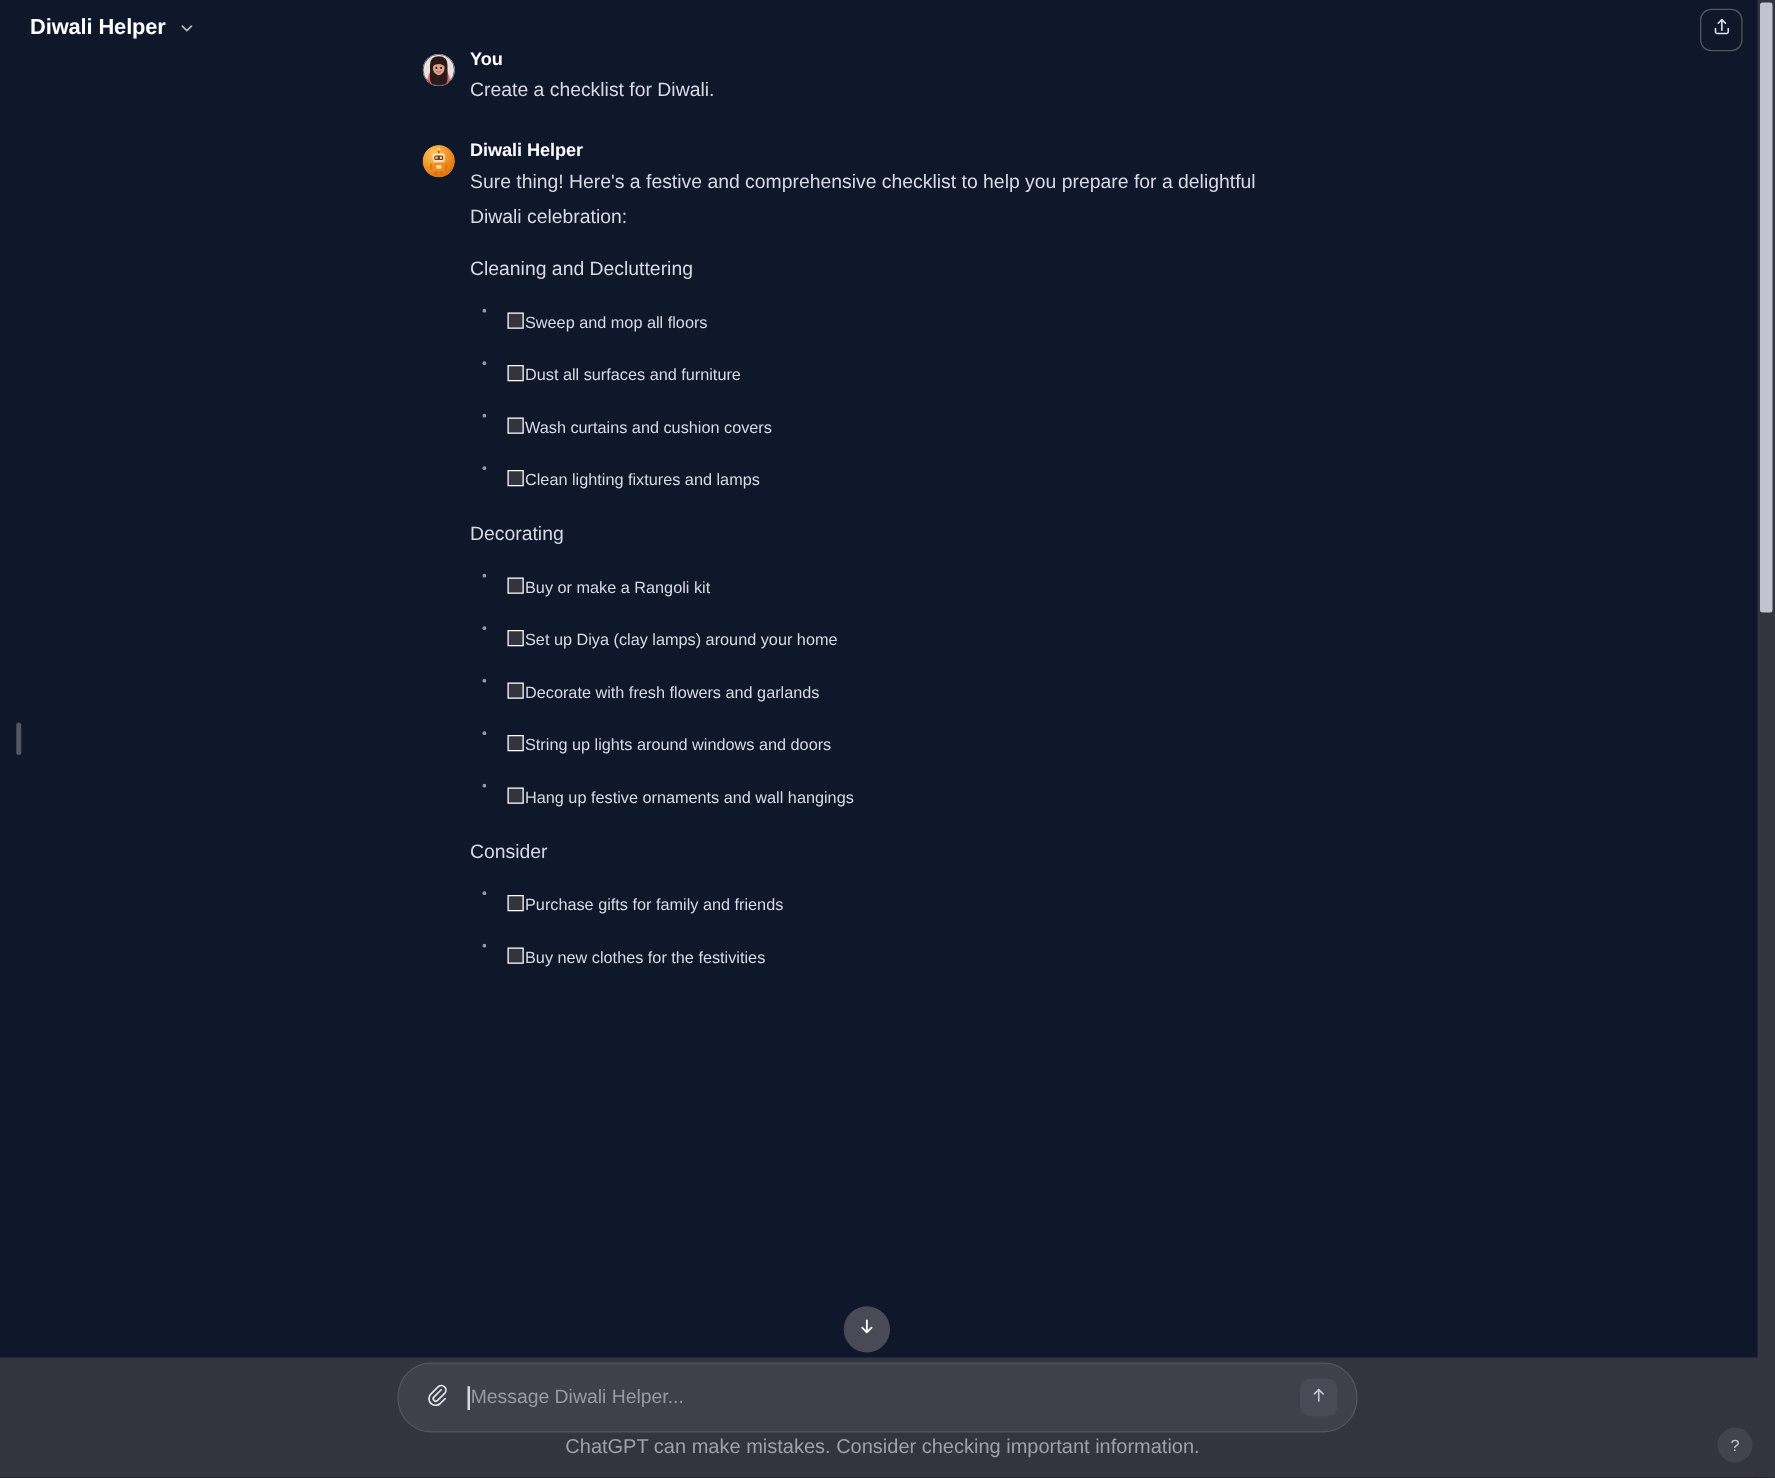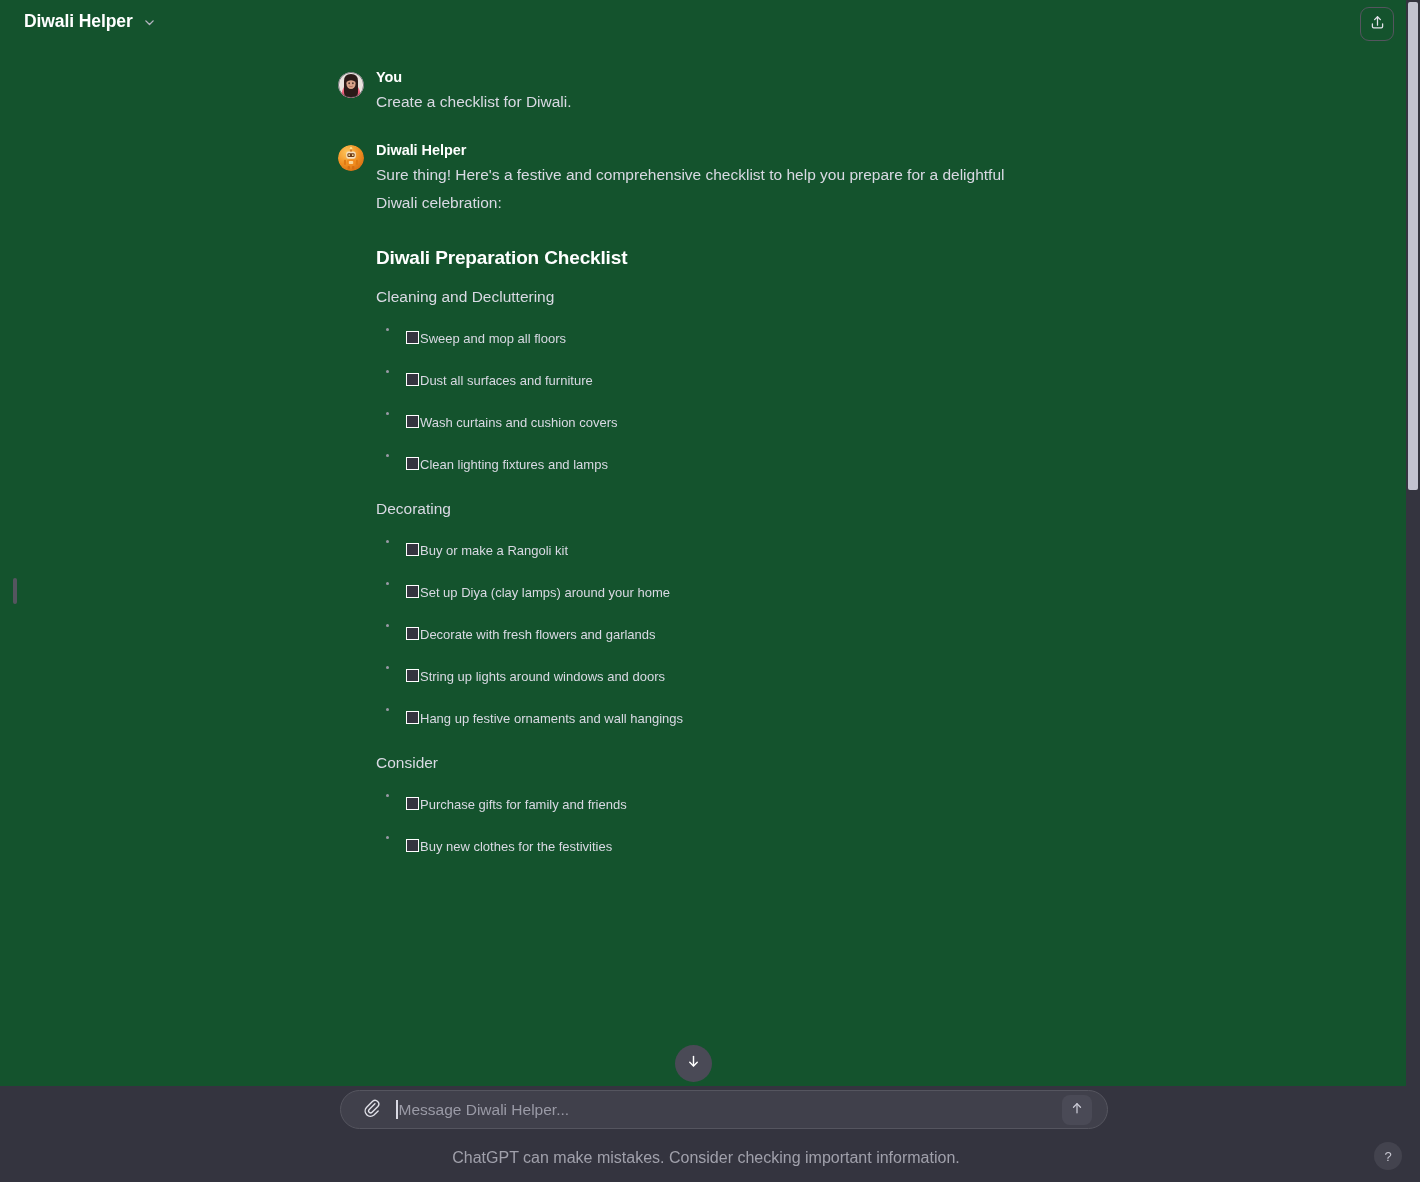--- a/index.html
+++ b/index.html
@@ -24,21 +24,21 @@
     width: 6px; height: 1182px;
     background: linear-gradient(180deg,#3d4c3a 0%, #5d6b3c 18%, #7a7840 34%, #4e5a35 52%, #3a4a33 70%, #2f3a2c 100%);
     z-index: 1;
   }
 
   .app-window {
     position: absolute;
     top: 0; left: 0;
     width: 1414px;
     height: 1182px;
-    background: #14532d;
+    background: #0f172a;
     overflow: hidden;
     z-index: 2;
   }
 
   
   .topbar {
     position: absolute;
     top: 0; left: 0;
     width: 1414px;
     height: 48px;
@@ -87,21 +87,21 @@
     width: 4px; height: 26px;
     background: #55555f;
     border-radius: 3px;
     cursor: pointer;
     z-index: 5;
   }
 
   
   .conversation {
     position: absolute;
-    top: 60px; left: 0;
+    top: 31px; left: 0;
     width: 1414px;
     height: 1046px;
     overflow: hidden;
   }
   .thread {
     width: 712px;
     margin-left: 338px;
     padding-top: 9px;
   }
 
@@ -202,23 +202,23 @@
   .composer-area {
     position: absolute;
     left: 0; bottom: 0;
     width: 1414px;
     height: 96px;
     background: #34343f;
     z-index: 7;
   }
   .composer {
     position: absolute;
-    left: 340px; top: 4px;
+    left: 318px; top: 4px;
     width: 768px;
-    height: 39px;
+    height: 56px;
     background: #40404b;
     border: 1px solid #55555f;
     border-radius: 27px;
     display: flex;
     align-items: center;
   }
   .clip-btn {
     width: 26px; height: 26px;
     margin-left: 17px;
     flex: 0 0 26px;
@@ -385,21 +385,20 @@
             <rect x="17.9" y="14.8" width="2.2" height="5.2" rx="1.1" fill="#e07a12"></rect>
             <rect x="9.6" y="21" width="2.4" height="3.2" rx="1" fill="#d86f10"></rect>
             <rect x="14" y="21" width="2.4" height="3.2" rx="1" fill="#d86f10"></rect>
           </svg>
         </div>
 
         <div class="msg-body">
           <div class="author">Diwali Helper</div>
           <div class="para">Sure thing! Here's a festive and comprehensive checklist to help you prepare for a delightful Diwali celebration:</div>
 
-          <div class="md-h3">Diwali Preparation Checklist</div>
 
           <div class="md-section first">Cleaning and Decluttering</div>
           <ul class="md-list">
             <li><span class="cb"></span><span>Sweep and mop all floors</span></li>
             <li><span class="cb"></span><span>Dust all surfaces and furniture</span></li>
             <li><span class="cb"></span><span>Wash curtains and cushion covers</span></li>
             <li><span class="cb"></span><span>Clean lighting fixtures and lamps</span></li>
           </ul>
 
           <div class="md-section">Decorating</div>

